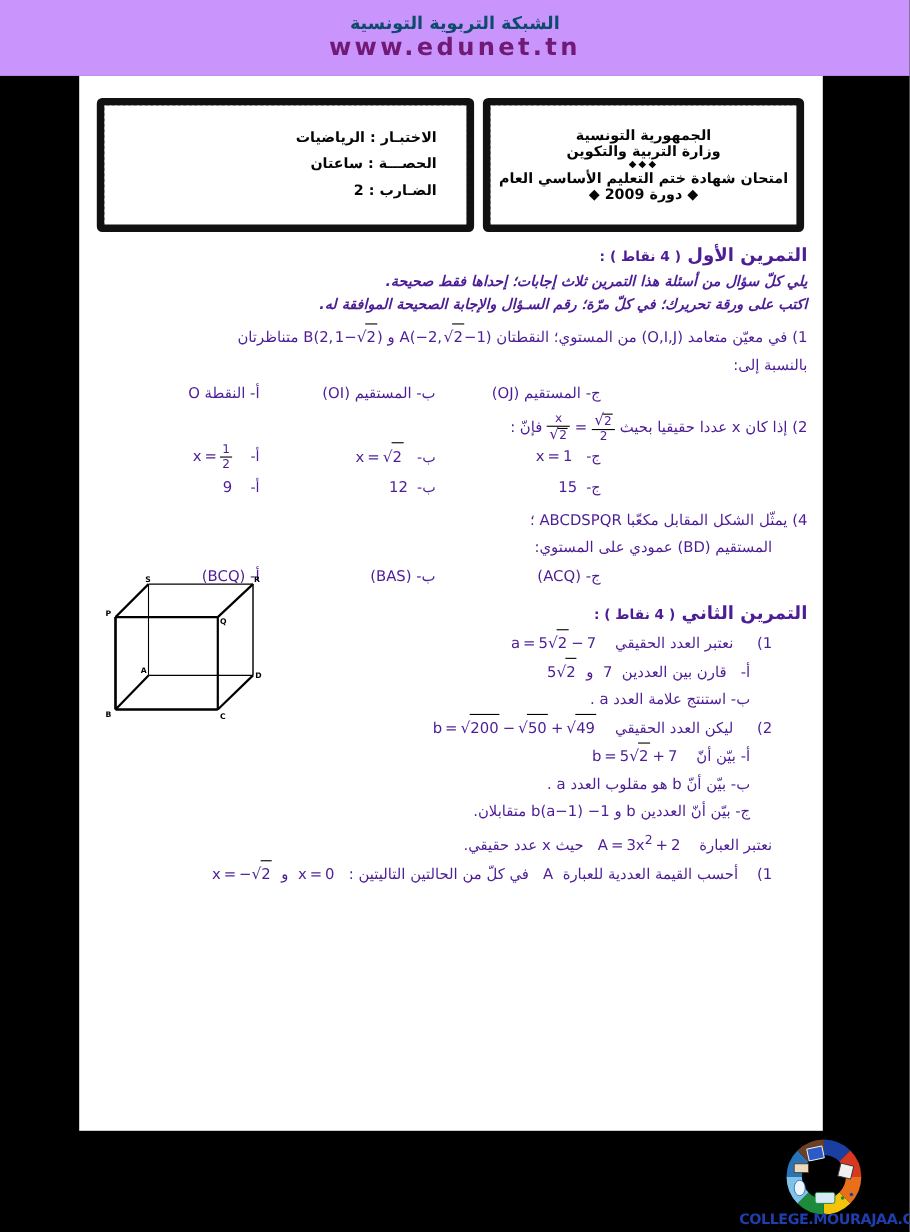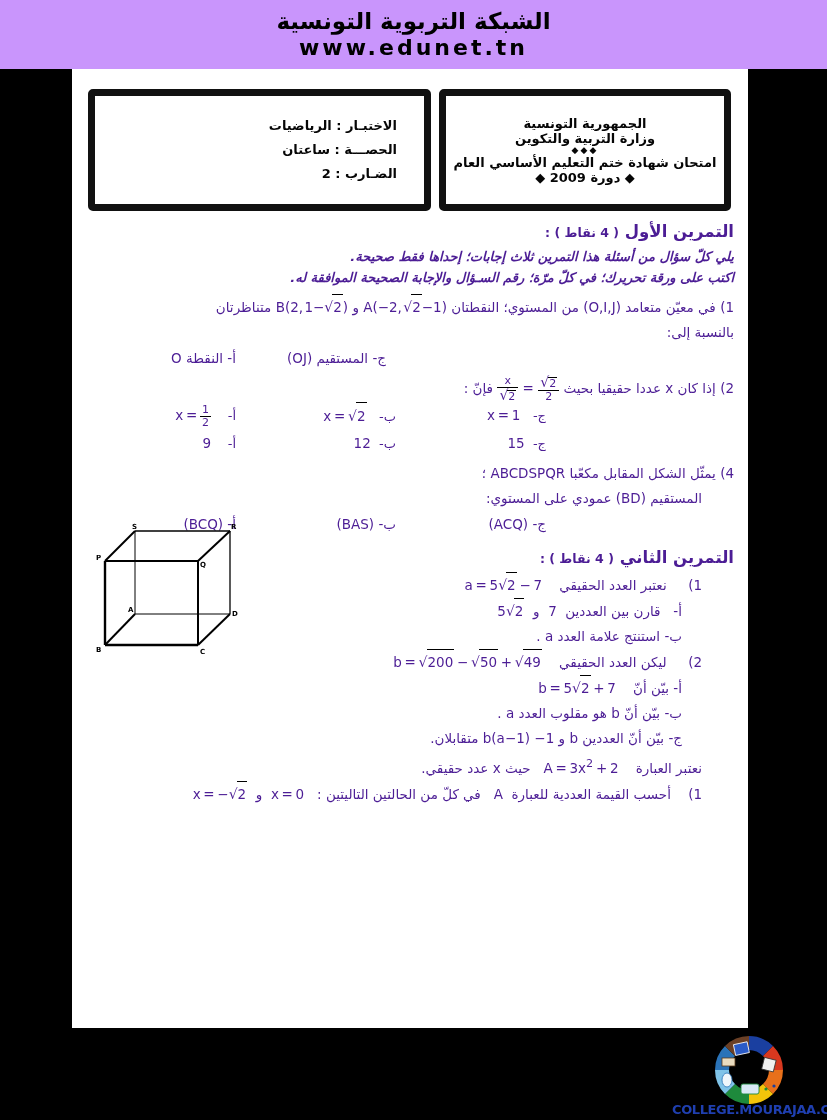--- a/index.html
+++ b/index.html
@@ -10,26 +10,26 @@
     overflow:hidden;position:relative;
   }
   
   .banner{
     position:absolute;left:0;top:0;width:827px;height:69px;
     background:#c995fc;
     display:flex;flex-direction:column;align-items:center;justify-content:center;
   }
   .banner-ar{
     font-family:"DejaVu Sans","Liberation Sans",sans-serif;
-    font-size:23px;font-weight:bold;color:#000000;direction:rtl;
+    font-size:16px;font-weight:bold;color:#0c4a6e;direction:rtl;
     line-height:1;margin-bottom:2px;letter-spacing:0px;
   }
   .banner-url{
     font-family:"DejaVu Sans","Liberation Sans",sans-serif;
-    font-size:22px;font-weight:bold;color:#000000;letter-spacing:3px;
+    font-size:22px;font-weight:bold;color:#701a75;letter-spacing:3px;
   }
   
   .sheet{
     position:absolute;left:72px;top:69px;width:676px;height:959px;
     background:#ffffff;overflow:hidden;
   }
   
   .hdr-wrap{
     position:absolute;left:16px;top:20px;width:643px;height:122px;
     display:flex;flex-direction:row-reverse;gap:8px;
@@ -169,20 +169,21 @@
       <span>1)</span>
       <span>في معيّن متعامد (O,I,J) من المستوي؛ النقطتان</span>
       <span class="ltr">A(−2, <span class="sqrt"><span class="rad">√</span><span class="bar">2</span></span>−1)</span>
       <span>و</span>
       <span class="ltr">B(2, 1−<span class="sqrt"><span class="rad">√</span><span class="bar">2</span></span>)</span>
       <span>متناظرتان</span>
     </div>
     <div class="row q">بالنسبة إلى:</div>
     <div class="choices">
       <span class="c1">أ- النقطة O</span>
+      <span class="c2">ب- المستقيم (OI)</span>
       <span class="c3">ج- المستقيم (OJ)</span>
     </div>
 
     <div class="row q" style="margin-top:4px;">
       <span>2)</span>
       <span>إذا كان x عددا حقيقيا بحيث</span>
       <span class="ltr">
         <span class="frac"><span class="num">x</span><span class="den"><span class="sqrt"><span class="rad">√</span><span class="bar">2</span></span></span></span>
         =
         <span class="frac"><span class="num"><span class="sqrt"><span class="rad">√</span><span class="bar">2</span></span></span><span class="den">2</span></span>

